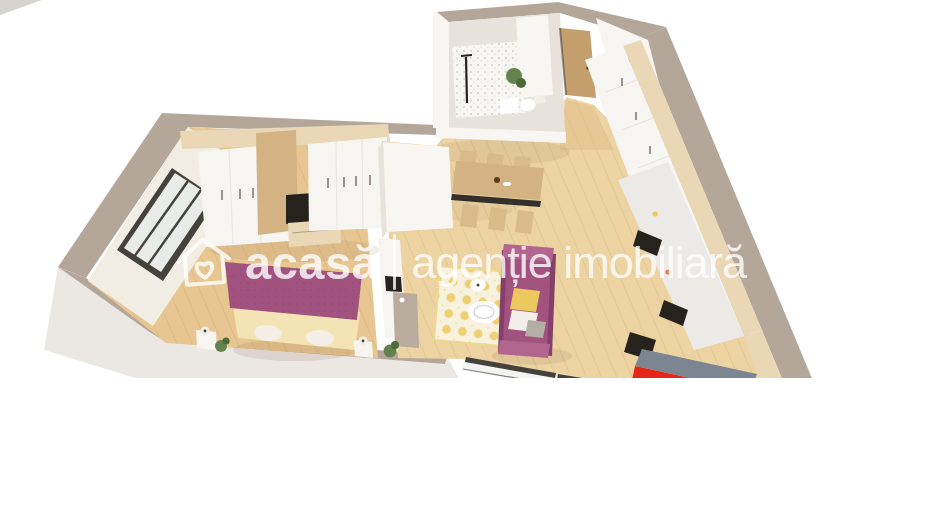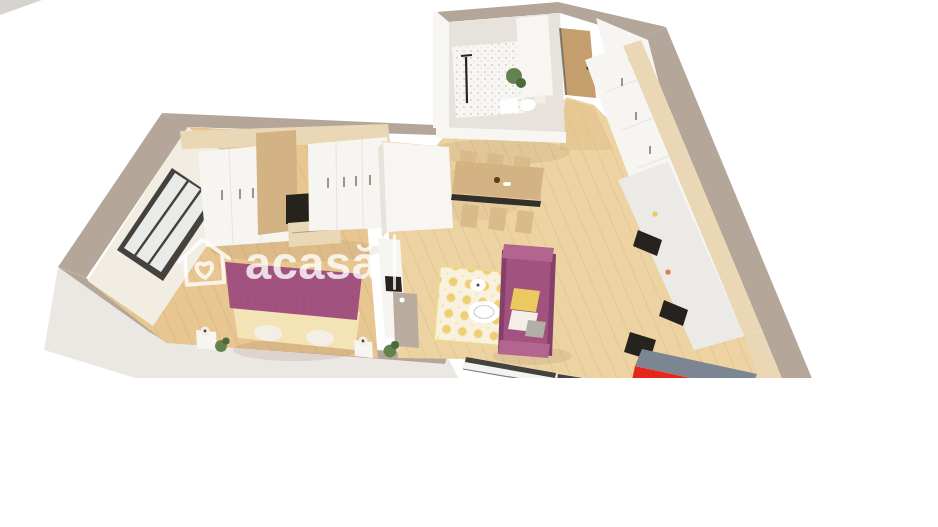--- a/index.html
+++ b/index.html
@@ -250,14 +250,15 @@
 </svg>
 
 <div class="watermark">
   <svg class="wm-logo" width="56" height="56" viewBox="0 0 60 60" fill="none" stroke="#ffffff" stroke-width="4.2" stroke-linecap="round" stroke-linejoin="round">
     <path d="M3 28 L30 6 L57 28"></path>
     <path d="M10 24 V53 H50 V24"></path>
     <path d="M30 47 C18 39 20 27 30 33 C40 27 42 39 30 47 Z"></path>
   </svg>
   <span class="wm-brand">acasă</span>
   <div class="wm-sep"></div>
+  <span class="wm-tagline">agenție imobiliară</span>
 </div>
 </div>
 
 </body></html>

